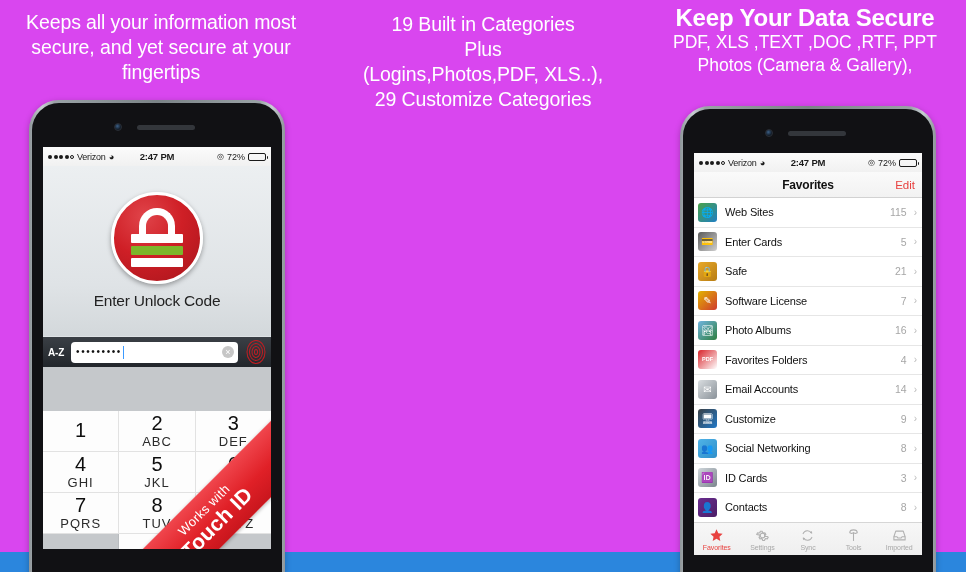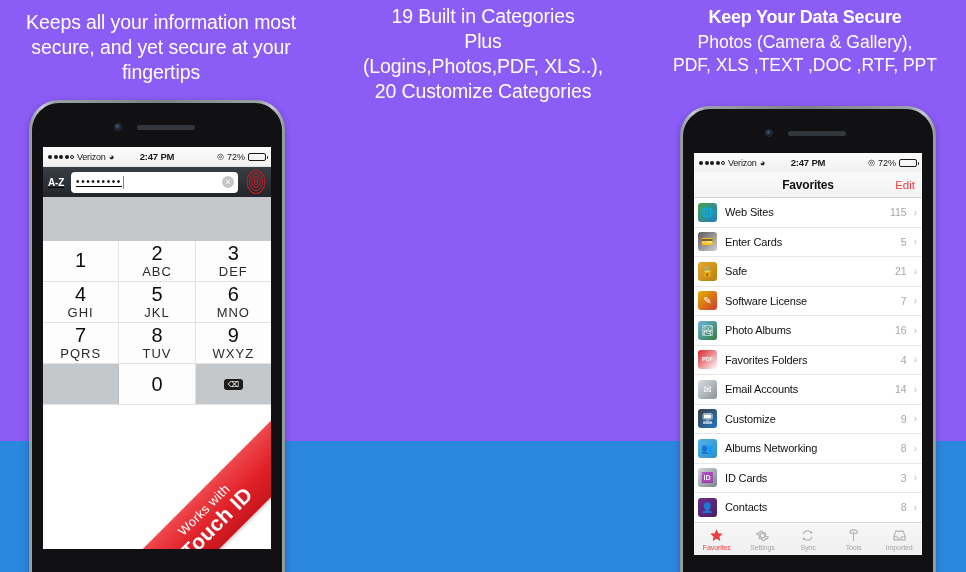--- a/index.html
+++ b/index.html
@@ -2,42 +2,42 @@
 <html><head>
 <meta charset="utf-8">
 <style>
   * { box-sizing: border-box; margin: 0; padding: 0; }
   html, body {
     width: 966px; height: 572px;
     overflow: hidden;
     font-family: "Liberation Sans", sans-serif;
     background: #2b86dd;
   }
-  .stage { position: relative; width: 966px; height: 441px; background: #8b5cf6; }
+  .stage { position: relative; width: 966px; height: 552px; background: #d946ef; }
 
   
   .panel { position: absolute; top: 0; height: 572px; }
   #panel-1 { left: 0;   width: 322px; }
   #panel-2 { left: 322px; width: 322px; }
   #panel-3 { left: 644px; width: 322px; }
 
   .headline { text-align: center; color: #ffffff; padding: 0 6px; }
   .headline .big {
     font-size: 19.5px; line-height: 25px; font-weight: 400;
     letter-spacing: -0.1px;
   }
   .headline .bold {
-    font-size: 18px; line-height: 27px; font-weight: 700;
+    font-size: 24px; line-height: 27px; font-weight: 700;
     letter-spacing: -0.2px;
   }
   .headline .sub {
     font-size: 17.5px; line-height: 23px; font-weight: 400;
   }
   #hl-1 { padding-top: 10px; }
-  #hl-2 { padding-top: 4px; }
+  #hl-2 { padding-top: 12px; }
   #hl-3 { padding-top: 4px; }
 
   
   .phone {
     position: absolute;
     width: 256px; height: 500px;
     border-radius: 30px;
     background: linear-gradient(90deg,#8e9599 0%,#c7ced2 5%,#9aa2a6 10%,#7b8387 50%,#9aa2a6 90%,#c7ced2 95%,#8e9599 100%);
     padding: 3px;
     box-shadow: 0 2px 6px rgba(0,0,0,0.25);
@@ -136,21 +136,20 @@
   .bar-w { background: #ffffff; }
   .bar-g { background: #7cb62a; }
   .unlock-label { font-size: 15.5px; color: #222; letter-spacing: -0.2px; }
 
   .pw-bar {
     height: 31px;
     background: linear-gradient(180deg,#3a3f45 0%, #22262b 100%);
     display: flex; align-items: center; gap: 7px;
     padding: 0 5px;
     border-top: 1px solid #dfe3e6;
-    text-decoration: underline;
   }
   .az { color: #ffffff; font-size: 10px; font-weight: 700; letter-spacing: -0.2px; }
   .pw-field {
     flex: 1; height: 21px; background: #ffffff; border-radius: 4px;
     display: flex; align-items: center; padding: 0 5px;
     position: relative;
   }
   .pw-dots { font-size: 10px; color: #111; letter-spacing: 1.6px; line-height: 1; }
   .caret { width: 1px; height: 13px; background: #3b9aff; margin-left: 1px; }
   .clear-btn {
@@ -284,20 +283,31 @@
               <span class="wifi">◕</span>
             </div>
             <div class="sb-center">2:47 PM</div>
             <div class="sb-right">
               <span class="loc-icon">◎</span>
               <span>72%</span>
               <span class="battery"><span class="fill"></span></span>
             </div>
           </div>
 
+          <div class="unlock-top">
+            <div class="lock-badge">
+              <div class="shackle"></div>
+              <div class="lockbars">
+                <div class="bar-w"></div>
+                  <div class="bar-g"></div>
+                  <div class="bar-w"></div>
+              </div>
+            </div>
+            <div class="unlock-label">Enter Unlock Code</div>
+          </div>
 
           <div class="pw-bar">
             <span class="az">A-Z</span>
             <div class="pw-field">
               <span class="pw-dots">•••••••••</span>
               <span class="caret"></span>
               <span class="clear-btn">×</span>
             </div>
             <div class="fingerprint">
               <span class="fp1"></span>
@@ -371,21 +381,21 @@
         </div>
       </div>
     </div>
   </div>
 
   <div class="panel" id="panel-2">
     <div class="headline" id="hl-2">
       <div class="big">19 Built in Categories</div>
       <div class="big">Plus</div>
       <div class="big">(Logins,Photos,PDF, XLS..),</div>
-      <div class="big">20 Customize Categories</div>
+      <div class="big">29 Customize Categories</div>
     </div>
 
     <div class="phone" id="phone-2">
       <div class="phone-body">
         <div class="cam"></div>
         <div class="speaker"></div>
         <div class="screen">
 
           <div class="statusbar">
             <div class="sb-left">
@@ -456,21 +466,21 @@
                 <div class="row-chev">›</div>
               </div>
               <div class="row">
                 <div class="row-icon" style="background:linear-gradient(135deg,#3a3f44 0%,#2178c7 100%);font-size:10px;">🖥</div>
                 <div class="row-label">Customize</div>
                 <div class="row-count">9</div>
                 <div class="row-chev">›</div>
               </div>
               <div class="row">
                 <div class="row-icon" style="background:linear-gradient(135deg,#4fb3e8 0%,#2f8fc9 100%);font-size:10px;">👥</div>
-                <div class="row-label">Albums Networking</div>
+                <div class="row-label">Social Networking</div>
                 <div class="row-count">8</div>
                 <div class="row-chev">›</div>
               </div>
               <div class="row">
                 <div class="row-icon" style="background:linear-gradient(135deg,#cfd6db 0%,#7b858c 100%);font-size:10px;">🆔</div>
                 <div class="row-label">ID Cards</div>
                 <div class="row-count">3</div>
                 <div class="row-chev">›</div>
               </div>
               <div class="row">
@@ -536,19 +546,19 @@
               </div>
             </div>
         </div>
       </div>
     </div>
   </div>
 
   <div class="panel" id="panel-3">
     <div class="headline" id="hl-3">
       <div class="bold">Keep Your Data Secure</div>
+      <div class="sub">PDF, XLS ,TEXT ,DOC ,RTF, PPT</div>
       <div class="sub">Photos (Camera &amp; Gallery),</div>
-      <div class="sub">PDF, XLS ,TEXT ,DOC ,RTF, PPT</div>
     </div>
 
   </div>
 
 </div>
 
 </body></html>

